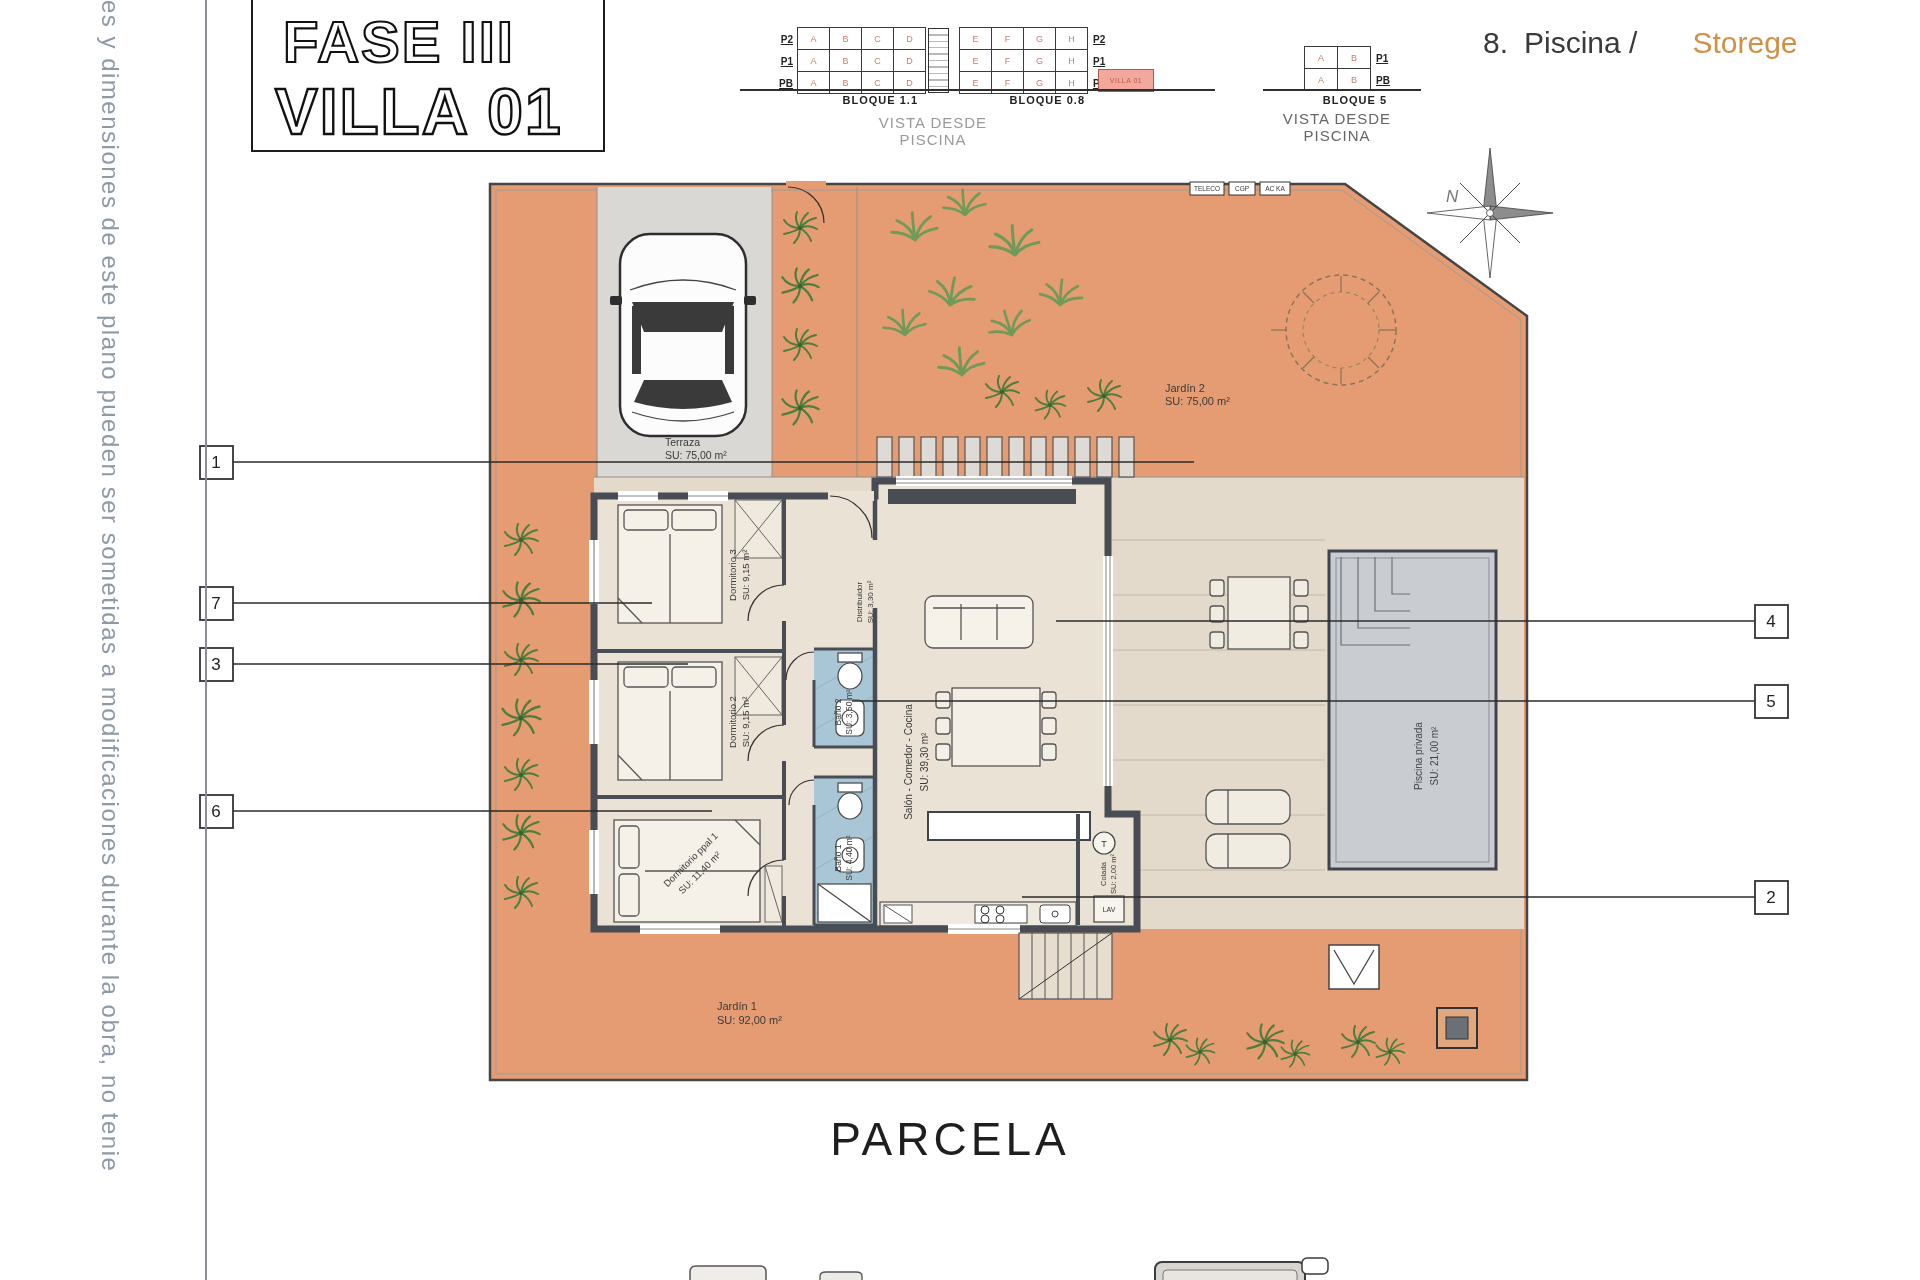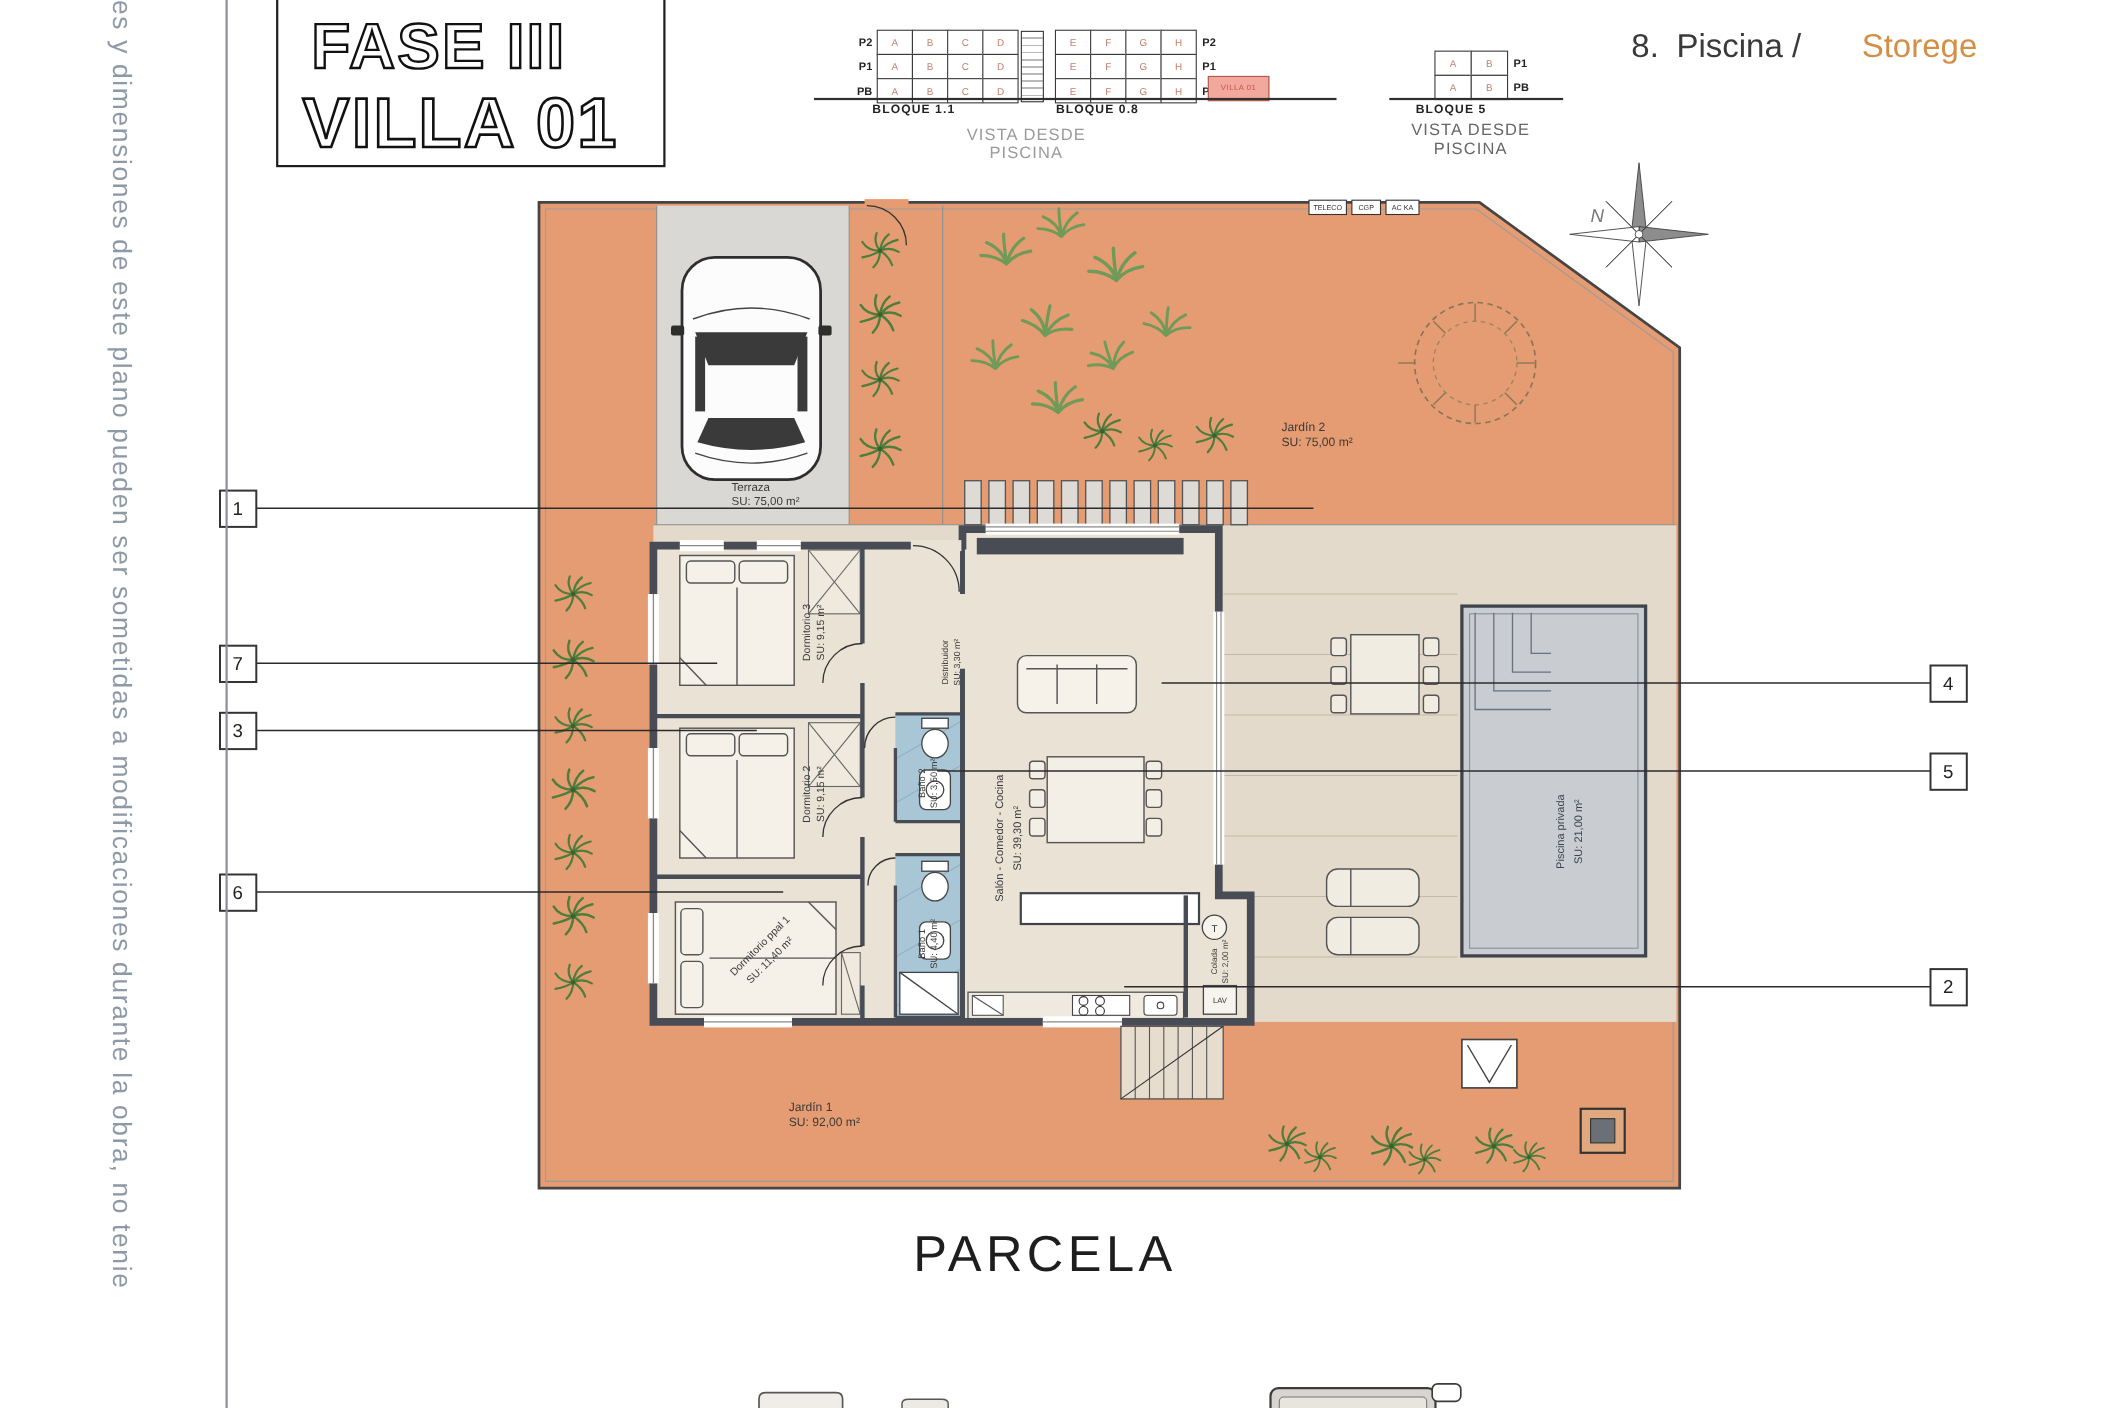--- a/index.html
+++ b/index.html
@@ -10,34 +10,34 @@
   #side-note{left:94px;top:0;height:1280px;width:30px;
     writing-mode:vertical-rl;font-size:24px;letter-spacing:1.5px;color:#8d99a6;}
   #sheet-line{left:205px;top:0;width:2px;height:1280px;background:#8a8f96;}
   
   #title-block{left:251px;top:-6px;width:350px;height:154px;background:#fff;border:2px solid #1d1d1d;}
   
   .grid-row{display:flex;}
   .grid-cell{width:31px;height:21px;border:1px solid #3a3a3a;margin-left:-1px;margin-top:-1px;
     display:flex;align-items:center;justify-content:center;font-size:9px;color:#c5806d;background:#fff;}
   .b2 .grid-cell{width:32px;}
-  .row-label{width:25px;font-size:10px;font-weight:bold;color:#222;display:flex;align-items:center;}
+  .row-label{width:25px;font-size:10px;font-weight:bold;color:#222;display:flex;align-items:center;text-decoration:underline;}
   .labels-left .row-label{justify-content:flex-end;padding-right:5px;}
   .labels-right .row-label{justify-content:flex-start;padding-left:5px;}
   #grid-b11{left:768px;top:28px;}
   #grid-b12{left:960px;top:28px;}
   #grid-b2{left:1305px;top:47px;}
   #stair-core{left:928px;top:28px;width:19px;height:63px;border:1.2px solid #333;
      background:repeating-linear-gradient(180deg,#fff 0 5px,#b9b9b9 5px 6.5px);}
   #villa-highlight{left:1098px;top:69px;width:54px;height:21px;background:#f2a89c;border:1px solid #b05a4c;
      display:flex;align-items:center;justify-content:center;font-size:7px;color:#c0584a;letter-spacing:.5px;}
   .baseline{height:2px;background:#2f2f2f;}
   #baseline-1{left:740px;top:89px;width:475px;}
   #baseline-2{left:1263px;top:89px;width:158px;}
-  .bloque-label{font-size:11px;font-weight:bold;color:#222;text-align:left;letter-spacing:1px;}
+  .bloque-label{font-size:11px;font-weight:bold;color:#222;text-align:right;letter-spacing:1px;}
   #label-b11{left:793px;top:94px;width:125px;}
   #label-b12{left:960px;top:94px;width:125px;}
   #label-b2{left:1287px;top:94px;width:100px;}
   .vista-caption{font-size:15px;letter-spacing:1px;text-align:center;}
   #caption-1{left:853px;top:114px;width:160px;color:#9a9a9a;}
   #caption-2{left:1277px;top:110px;width:120px;color:#666;}
   
   #legend{left:1483px;top:26px;display:flex;gap:16px;font-size:30px;color:#3a3a3a;}
   #legend .en{color:#d28f45;margin-left:39px;}
   svg text{font-family:"Liberation Sans",sans-serif;}

